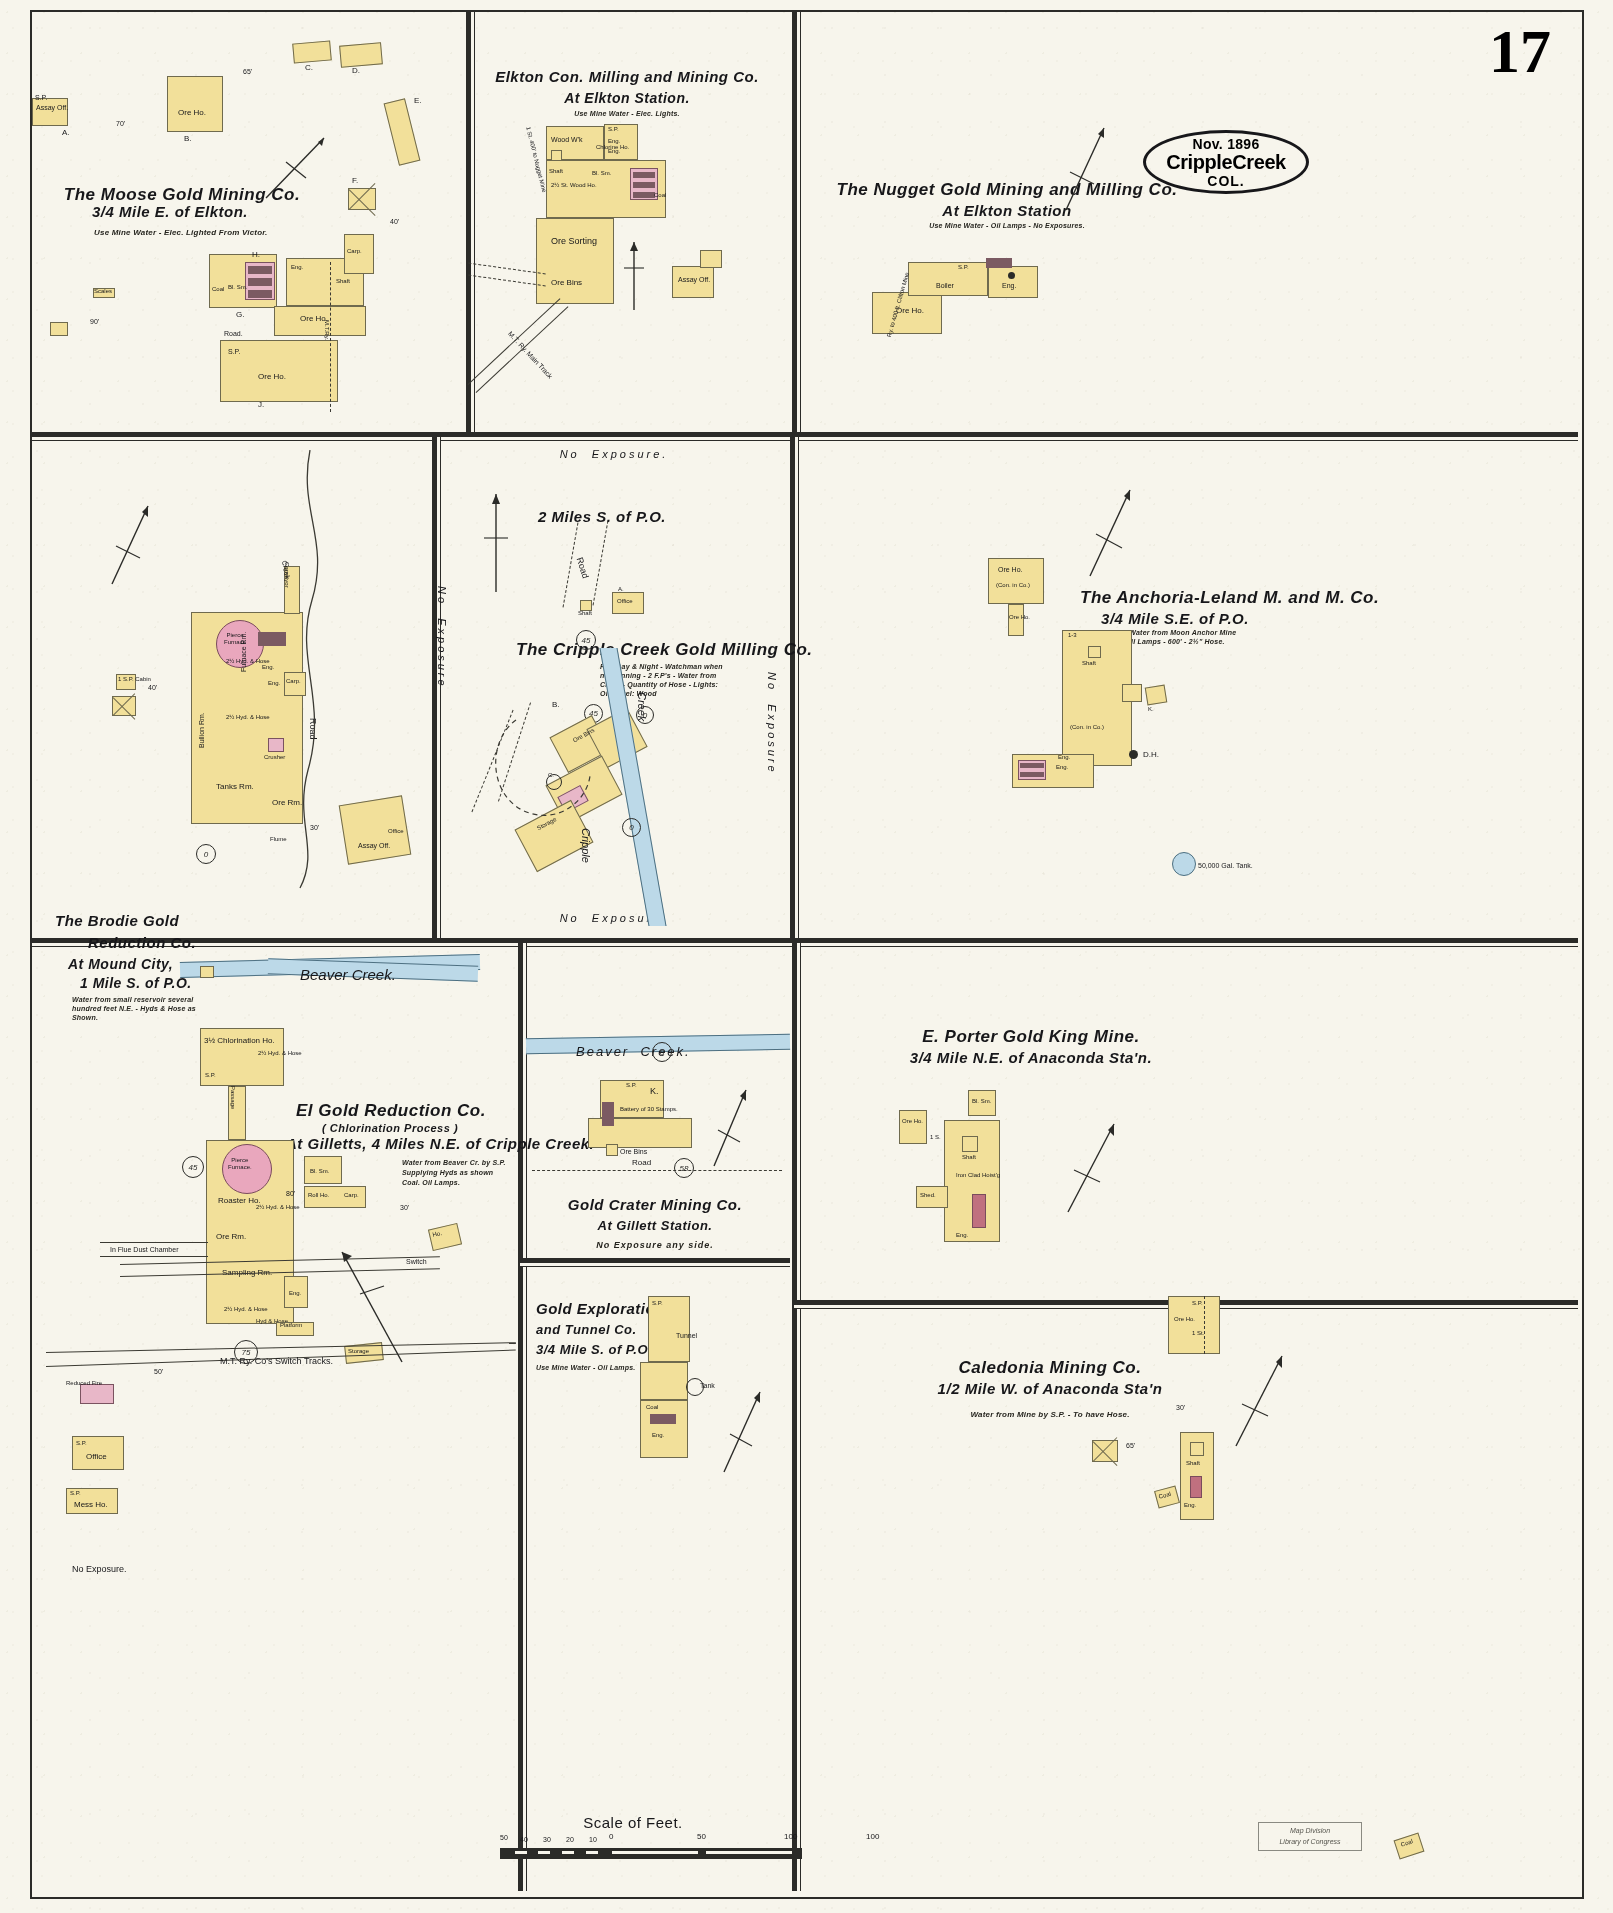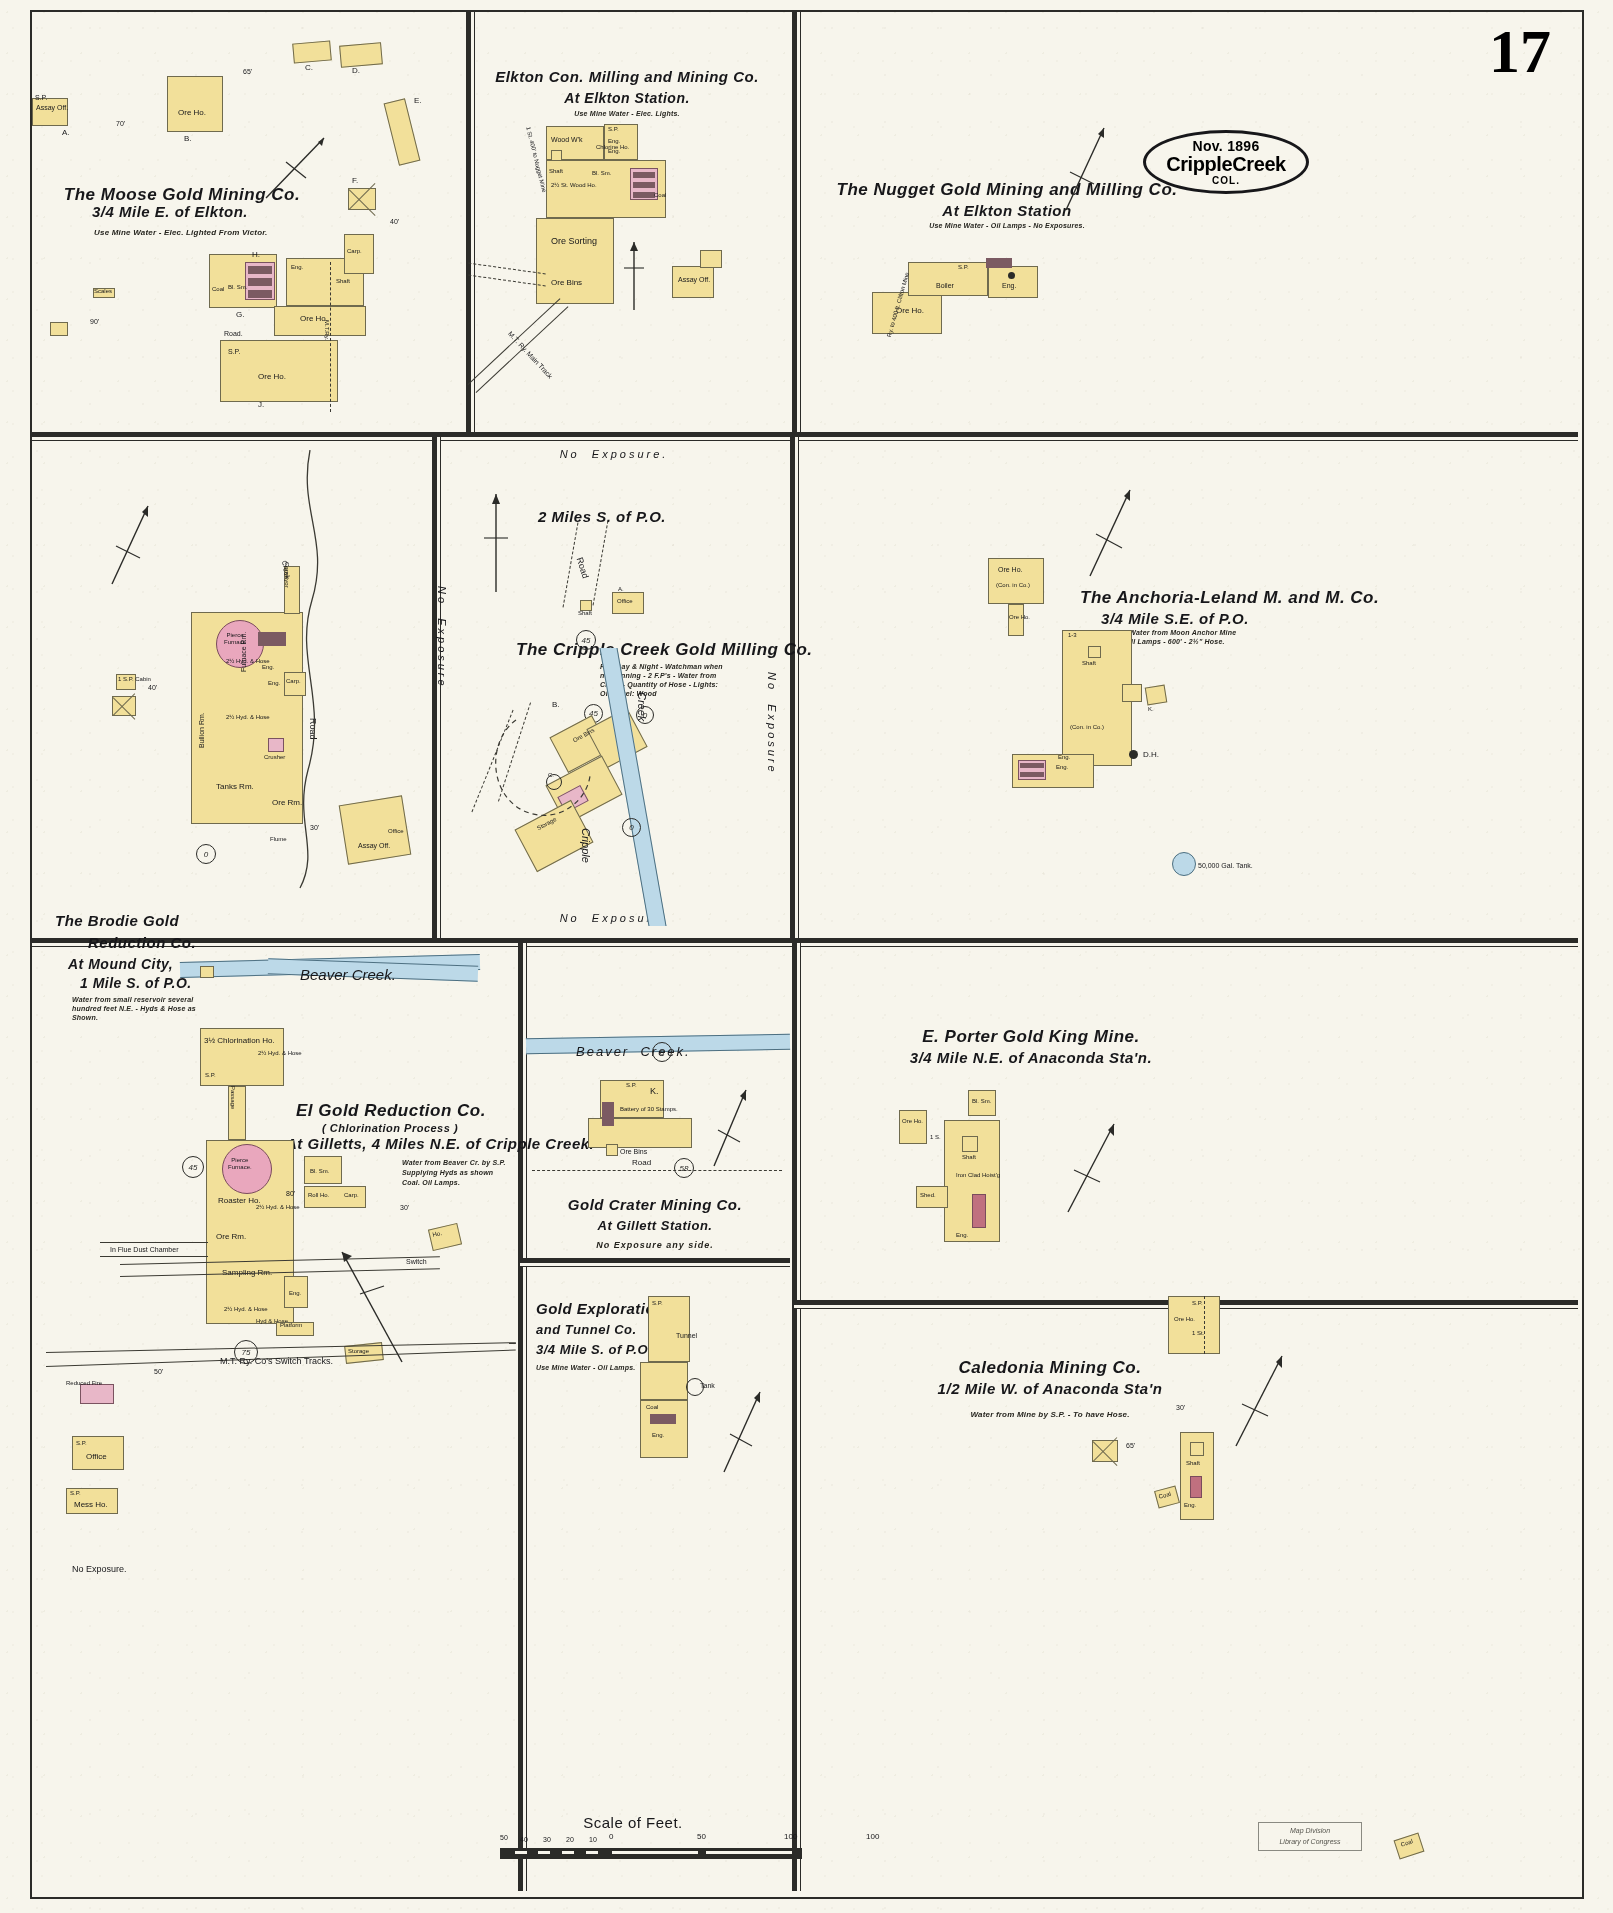--- a/index.html
+++ b/index.html
@@ -81,21 +81,21 @@
   <div class="rule v" style="left:518px;top:943px;height:948px;"></div>
   <div class="rule v" style="left:792px;top:943px;height:948px;"></div>
   <div class="rule h" style="left:520px;top:1258px;width:270px;"></div>
   <div class="rule h" style="left:794px;top:1300px;width:784px;"></div>
 
   <div class="pagenum f20" style="left:1489px;top:20px;font-size:62px;line-height:1;">17</div>
 
   <div class="cartouche" style="left:1143px;top:130px;width:160px;height:58px;">
     <span class="f13" style="font-weight:700;font-size:14px;letter-spacing:.3px;">Nov. 1896</span>
     <span style="font-weight:700;font-size:20px;letter-spacing:-.4px;line-height:1.05;">CrippleCreek</span>
-    <span style="font-weight:700;font-size:10px;letter-spacing:1px;">COL.</span>
+    <span style="font-weight:700;font-size:14px;letter-spacing:1px;">COL.</span>
   </div>
 
   <div class="t title f17 ctr" style="left:182px;top:185px;">The Moose Gold Mining Co.</div>
   <div class="t title f15" style="left:92px;top:203px;">3/4 Mile E. of Elkton.</div>
   <div class="t note f8" style="left:94px;top:228px;">Use Mine Water - Elec. Lighted From Victor.</div>
 
   <div class="bldg" style="left:32px;top:98px;width:36px;height:28px;"></div>
   <div class="t f7" style="left:36px;top:104px;">Assay Off.</div>
   <div class="t f7" style="left:35px;top:94px;">S.P.</div>
   <div class="t f8" style="left:62px;top:128px;">A.</div>

